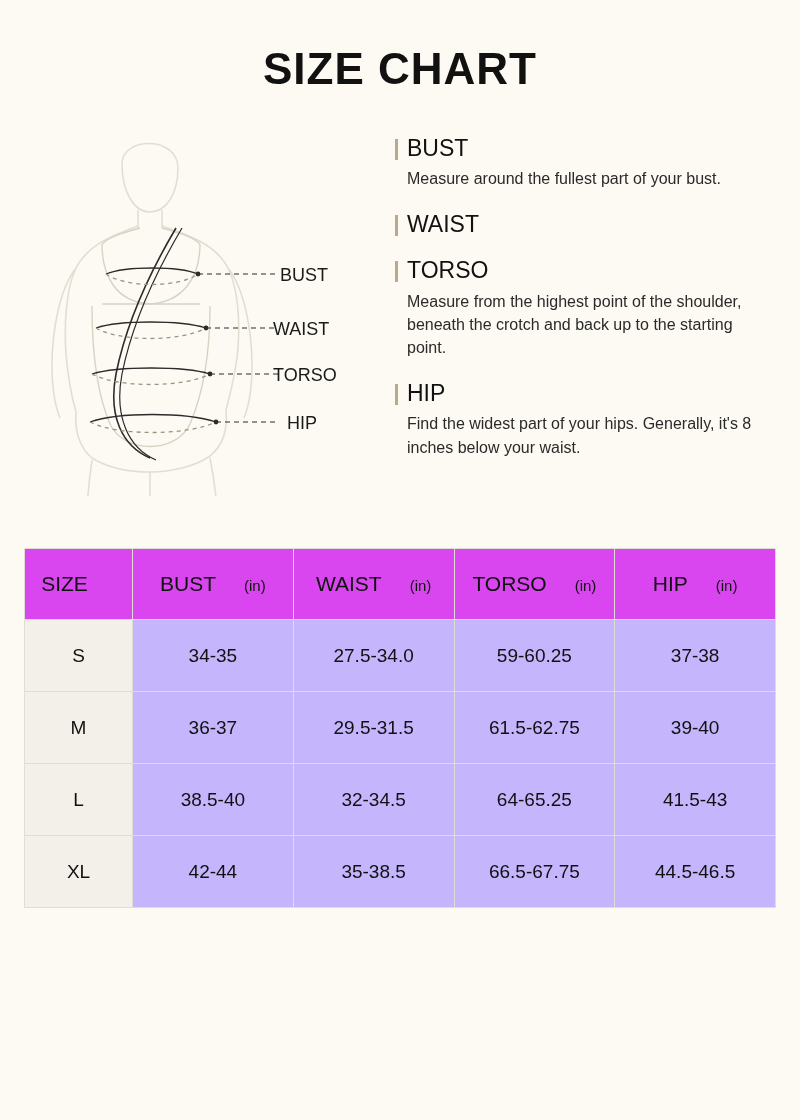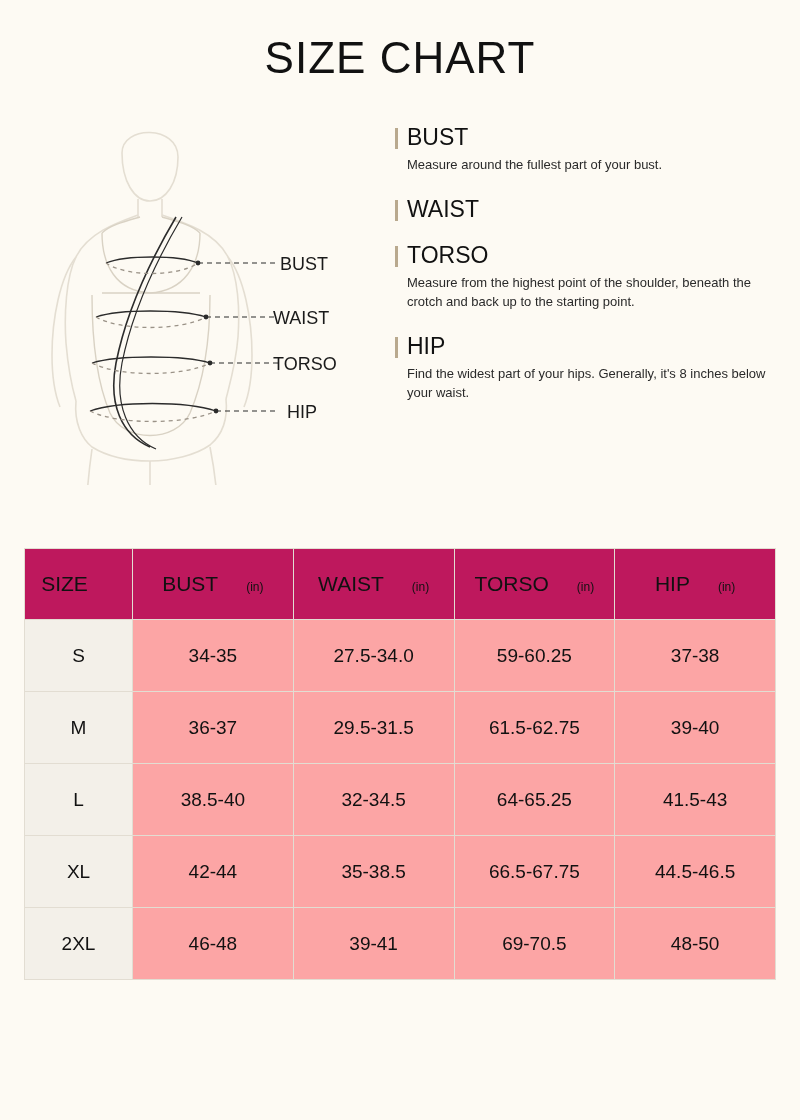--- a/index.html
+++ b/index.html
@@ -14,22 +14,22 @@
     color: #1a1a1a;
     position: relative;
     overflow: hidden;
   }
 
   
   .title {
     text-align: center;
     font-size: 44px;
     letter-spacing: 1px;
-    font-weight: 400;
-    padding-top: 33px;
+    font-weight: 700;
+    padding-top: 44px;
     color: #111;
   }
 
   
   .top-section {
     display: flex;
     padding: 22px 30px 0 30px;
     box-sizing: border-box;
   }
   .figure-wrap {
@@ -60,21 +60,21 @@
     background: #b9a98e;
   }
   .def-title {
     font-size: 23px;
     font-weight: 400;
     color: #111;
     line-height: 1.05;
     margin-bottom: 7px;
   }
   .def-text {
-    font-size: 13px;
+    font-size: 16px;
     line-height: 1.45;
     color: #2a2a2a;
     max-width: 365px;
   }
 
   
   .table-wrap {
     position: absolute;
     left: 24px;
     top: 548px;
@@ -84,34 +84,34 @@
     border-collapse: collapse;
     width: 100%;
     table-layout: fixed;
   }
   th, td {
     border: 1px solid #e2ddd2;
     text-align: center;
     font-weight: 400;
   }
   thead th {
-    background: #be185d;
+    background: #d946ef;
     height: 68px;
     font-size: 21px;
     color: #111;
   }
   thead th .unit {
-    font-size: 12px;
+    font-size: 15px;
     vertical-align: baseline;
     margin-left: 28px;
   }
   tbody td {
     height: 69px;
     font-size: 19px;
-    background: #fca5a5;
+    background: #c4b5fd;
     color: #111;
   }
   tbody td.size-cell {
     background: #f3f0e9;
   }
   th:first-child, td:first-child { width: 105px; }
 </style>
 </head>
 <body>
 
@@ -241,22 +241,15 @@
         <td>64-65.25</td>
         <td>41.5-43</td>
       </tr>
       <tr>
         <td class="size-cell">XL</td>
         <td>42-44</td>
         <td>35-38.5</td>
         <td>66.5-67.75</td>
         <td>44.5-46.5</td>
       </tr>
-      <tr>
-        <td class="size-cell">2XL</td>
-        <td>46-48</td>
-        <td>39-41</td>
-        <td>69-70.5</td>
-        <td>48-50</td>
-      </tr>
     </tbody>
   </table>
 </div>
 
 </body></html>

